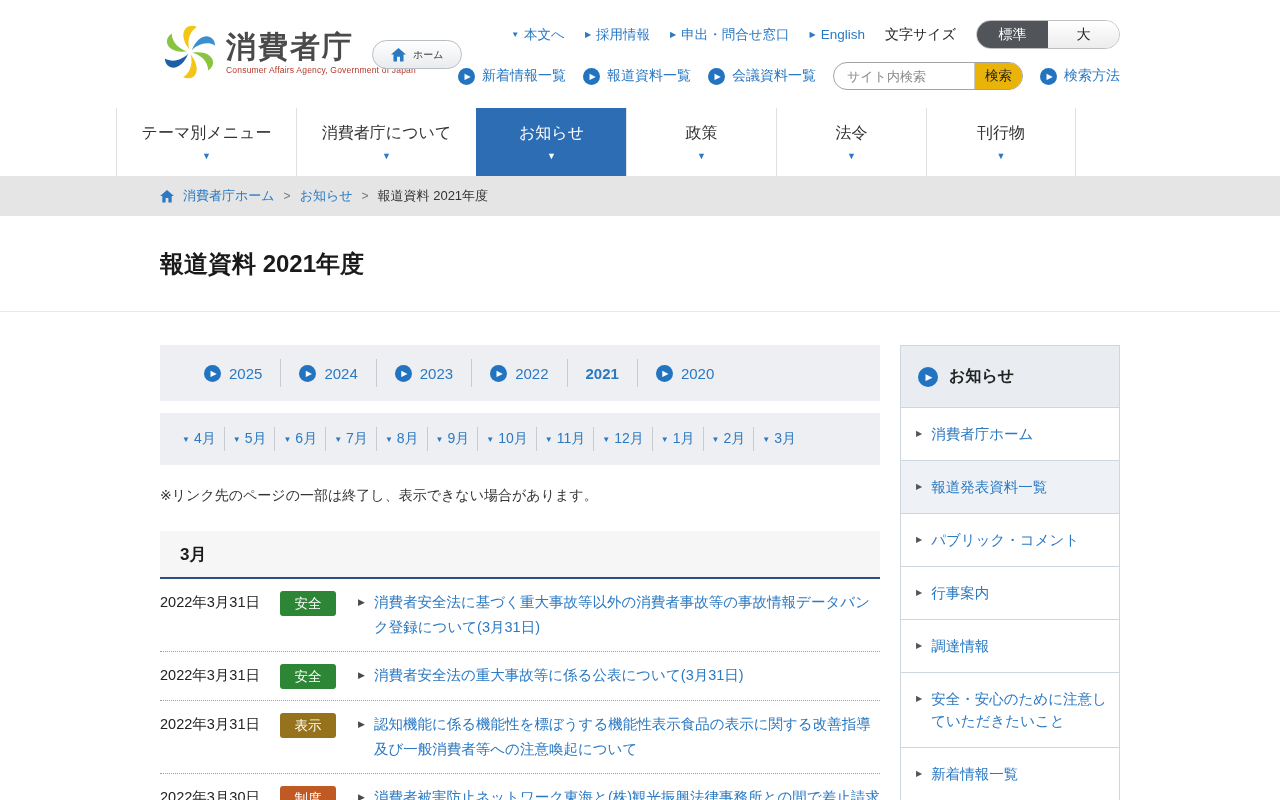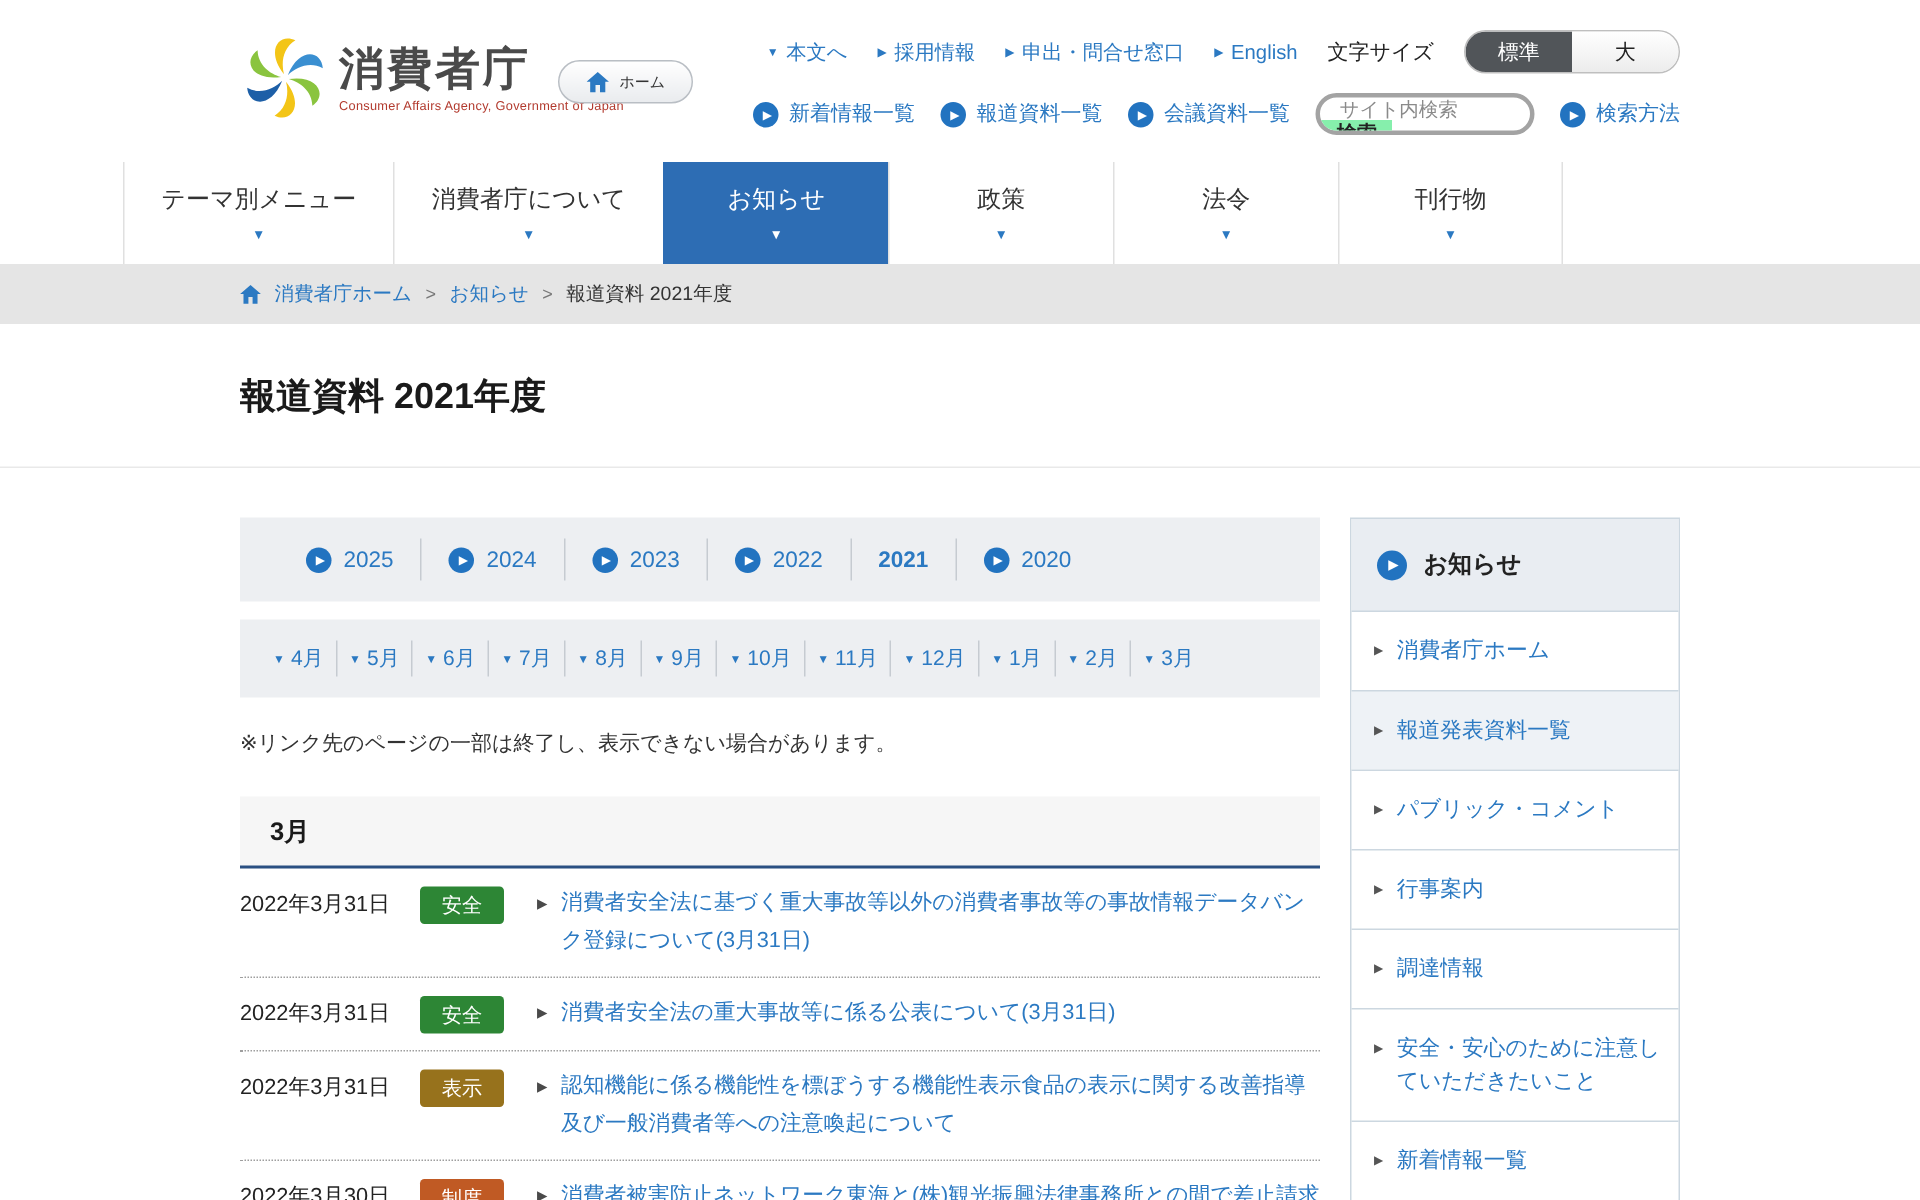--- a/index.html
+++ b/index.html
@@ -21,28 +21,28 @@
   .tri { font-size:8px; color:#2b79c2; }
   .fontsize-label { color:#222; font-size:14px; }
   .fontsize-toggle { display:flex; height:29px; border:1px solid #bfbfbf; border-radius:15px; overflow:hidden; }
   .fs-seg { width:71px; display:flex; align-items:center; justify-content:center; font-size:14px; cursor:pointer; }
   .fs-standard { background:#515559; color:#fff; }
   .fs-large { background:linear-gradient(#ffffff,#ececec); color:#222; }
   .quick-row { position:absolute; right:0; top:62px; display:flex; align-items:center; gap:17px; font-size:14px; }
   .circle-link { display:flex; align-items:center; gap:7px; }
   .circle-icon { width:17px; height:17px; border-radius:50%; background:#2273c0; color:#fff;
     display:inline-flex; align-items:center; justify-content:center; font-size:8px; padding-left:2px; flex:none; }
-  .search-pill { display:flex; height:28px; border:3px solid #a3a3a3; border-radius:15px; overflow:hidden; background:#fff;flex-direction:column; }
+  .search-pill { display:flex; height:28px; border:1px solid #a3a3a3; border-radius:15px; overflow:hidden; background:#fff; }
   .search-input { width:140px; border:none; outline:none; padding:0 13px; font-size:13px; color:#333; background:transparent; }
   .search-input::placeholder { color:#8a8a8a; }
-  .search-btn { width:48px; border:none; border-left:1px solid #c9c9c9; background:#86efac; font-size:13.5px;
-    font-weight:700; color:#222; cursor:pointer; font-family:inherit; }
-
-  
-  .main-nav { width:960px; margin-left:82px; display:flex; height:68px; }
+  .search-btn { width:48px; border:none; border-left:1px solid #c9c9c9; background:#eab308; font-size:13.5px;
+    font-weight:400; color:#222; cursor:pointer; font-family:inherit; }
+
+  
+  .main-nav { width:960px; margin-left:116px; display:flex; height:68px; }
   .nav-item { border-left:1px solid #e0e0e0; display:flex; flex-direction:column; align-items:center;
     justify-content:center; gap:7px; cursor:pointer; background:#fff; }
   .nav-item:last-child { border-right:1px solid #e0e0e0; }
   .nav-label { font-size:16px; color:#333; }
   .nav-chev { font-size:9px; color:#2b79c2; }
   .nav-item.active { background:#2d6db4; border-color:#2d6db4; }
   .nav-item.active .nav-label, .nav-item.active .nav-chev { color:#fff; }
   .nav-w180 { width:180px; } .nav-w150 { width:150px; }
 
   

